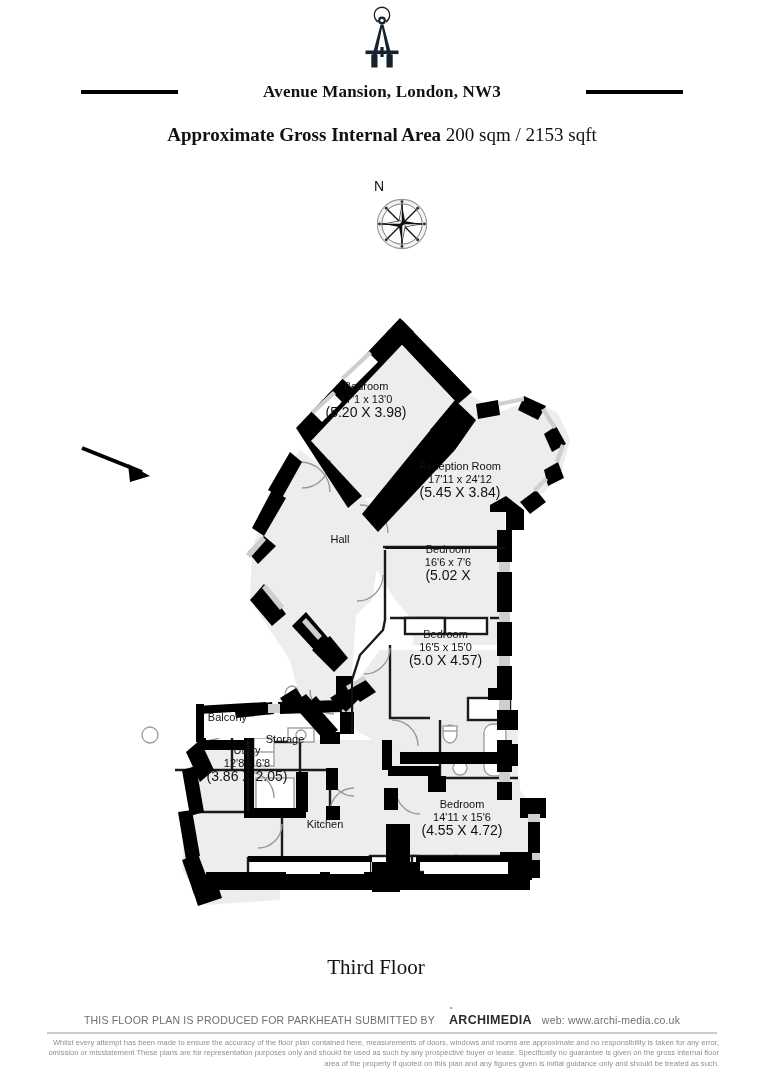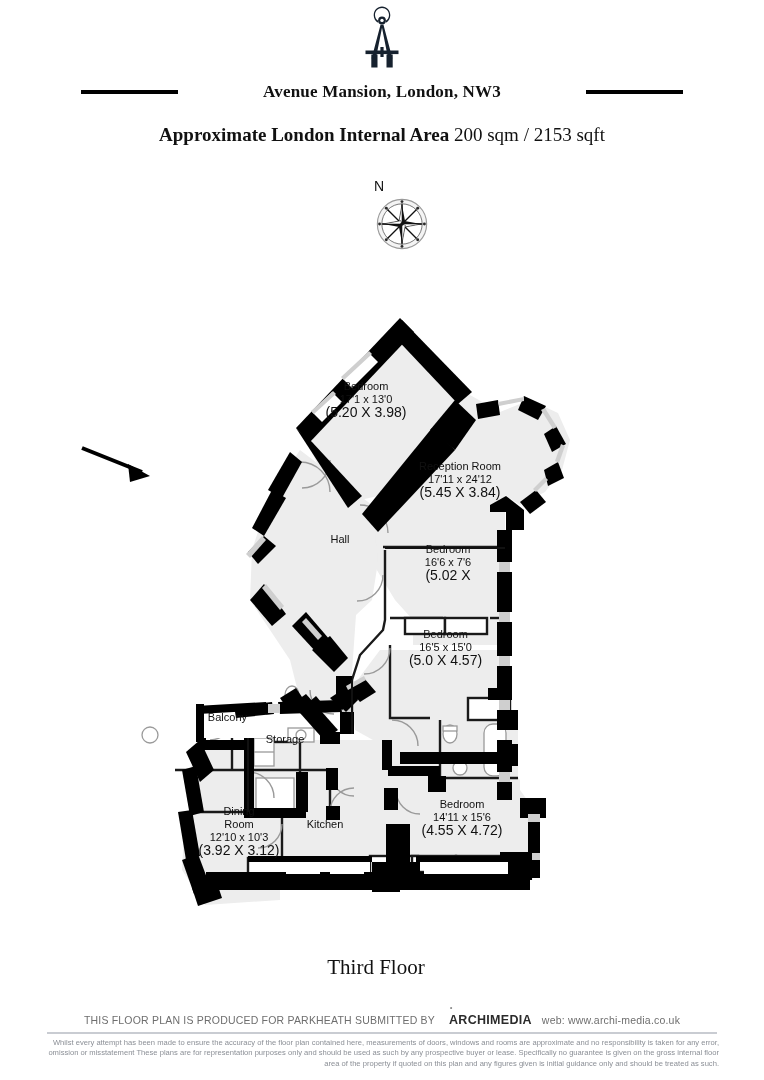--- a/index.html
+++ b/index.html
@@ -106,21 +106,21 @@
   </svg>
 </div>
 
 <div id="title-row">
   <div class="rule" id="rule-left"></div>
   <div id="main-title">Avenue Mansion, London, NW3</div>
   <div class="rule" id="rule-right"></div>
 </div>
 
 <div id="subtitle">
-  <span class="bold">Approximate London Internal Area </span><span>200 sqm / 2153 sqft</span>
+  <span class="bold">Approximate Gross Internal Area </span><span>200 sqm / 2153 sqft</span>
 </div>
 
 <div id="compass-wrap">
   <div id="compass-n">N</div>
   <svg width="56" height="56" viewBox="0 0 100 100" style="position:absolute;left:6px;top:18px">
     <circle cx="50" cy="50" r="44" fill="#f4f4f4" stroke="#9a9a9a" stroke-width="2"></circle>
     <circle cx="50" cy="50" r="36" fill="#ffffff" stroke="#6a6a6a" stroke-width="1.6"></circle>
     <g fill="#2a2a2a">
       <circle cx="50" cy="10" r="2.6"></circle>
         <circle cx="78" cy="22" r="2.6"></circle>
@@ -470,27 +470,26 @@
   </div>
 
   <div class="room-label" style="left:185px;top:411px;width:62px;text-align:right">
     <span class="nm">Balcony</span>
   </div>
 
   <div class="room-label" style="left:250px;top:433px;width:70px;text-align:center">
     <span class="nm">Storage</span>
   </div>
 
-
-  <div class="room-label" style="left:185px;top:505px;width:108px">
-    <span class="nm">Dining</span>
-    <span class="nm">Room</span>
-    <span class="d1">12'10 x 10'3</span>
-    <span class="d2">(3.92 X 3.12)</span>
-  </div>
+  <div class="room-label" style="left:188px;top:444px;width:118px">
+    <span class="nm">Utility</span>
+    <span class="d1">12'8 x 6'8</span>
+    <span class="d2">(3.86 X 2.05)</span>
+  </div>
+
 
   <div class="room-label" style="left:285px;top:518px;width:80px">
     <span class="nm">Kitchen</span>
   </div>
 </div>
 
 <div id="floor-caption">Third Floor</div>
 
 <div id="credit-row">
   <span id="credit-text">THIS FLOOR PLAN IS PRODUCED FOR PARKHEATH SUBMITTED BY</span>

